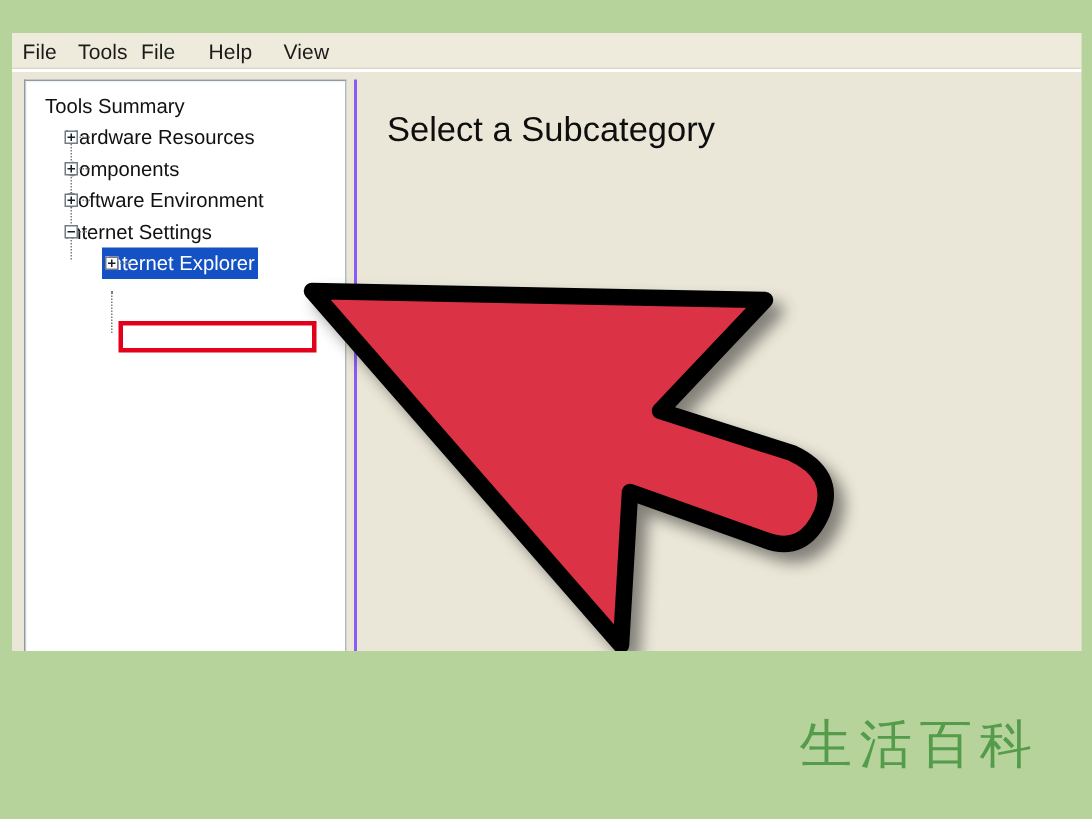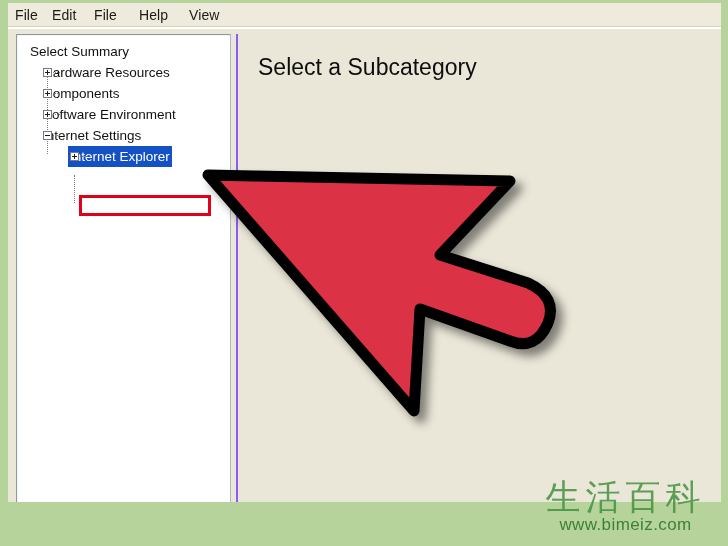--- a/index.html
+++ b/index.html
@@ -21,23 +21,23 @@
     width: 728px;
     height: 546px;
     background: #b6d39b;
     box-sizing: border-box;
   }
 
   
   #app-window {
     position: absolute;
     left: 8px;
-    top: 3px;
+    top: 22px;
     width: 713px;
-    height: 499px;
+    height: 412px;
     background: #eae7d8;
     box-sizing: border-box;
     overflow: hidden;
   }
 
   
   #menu-bar {
     position: absolute;
     left: 0;
     top: 0;
@@ -230,21 +230,20 @@
   }
 
   
   #watermark {
     position: absolute;
     right: 10px;
     bottom: 6px;
     width: 185px;
     height: 62px;
     pointer-events: none;
-    text-align: center;
   }
   #watermark-cjk {
     font-family: "DejaVu Sans", sans-serif;
     font-size: 35px;
     line-height: 38px;
     letter-spacing: 5px;
     color: #3f8f3a;
     opacity: 0.82;
     white-space: nowrap;
   }
@@ -260,35 +259,35 @@
 </style>
 </head>
 <body>
 
 <div id="screenshot">
 
   <div id="app-window">
 
     <div id="menu-bar">
       <div class="menu-item m0">File</div>
-      <div class="menu-item m1">Edit</div>
+      <div class="menu-item m1">Tools</div>
       <div class="menu-item m2">File</div>
       <div class="menu-item m3">Help</div>
       <div class="menu-item m4">View</div>
       <div id="menu-underline"></div>
     </div>
 
     <div id="tree-pane">
       <div id="tree-spine"></div>
       <div id="tree-spine-2"></div>
 
       <ul class="tree">
 
         <li class="tree-row level0">
-          <span class="tree-label">Select Summary</span>
+          <span class="tree-label">Tools Summary</span>
         </li>
 
         <li class="tree-row level1">
           <span class="expander plus"></span>
           <span class="connector"></span>
           <span class="tree-label">Hardware Resources</span>
         </li>
 
         <li class="tree-row level1">
           <span class="expander plus"></span>
@@ -337,16 +336,15 @@
                Q 338 188 312 178
                L 222 146
                L 216 248
                Z" fill="#dc3244" stroke="#000000" stroke-width="11" stroke-linejoin="round" stroke-linecap="round" filter="url(#cursor-shadow)"></path>
     </svg>
 
   </div>
 
   <div id="watermark">
     <div id="watermark-cjk">生活百科</div>
-    <div id="watermark-url">www.bimeiz.com</div>
   </div>
 
 </div>
 
 </body></html>

